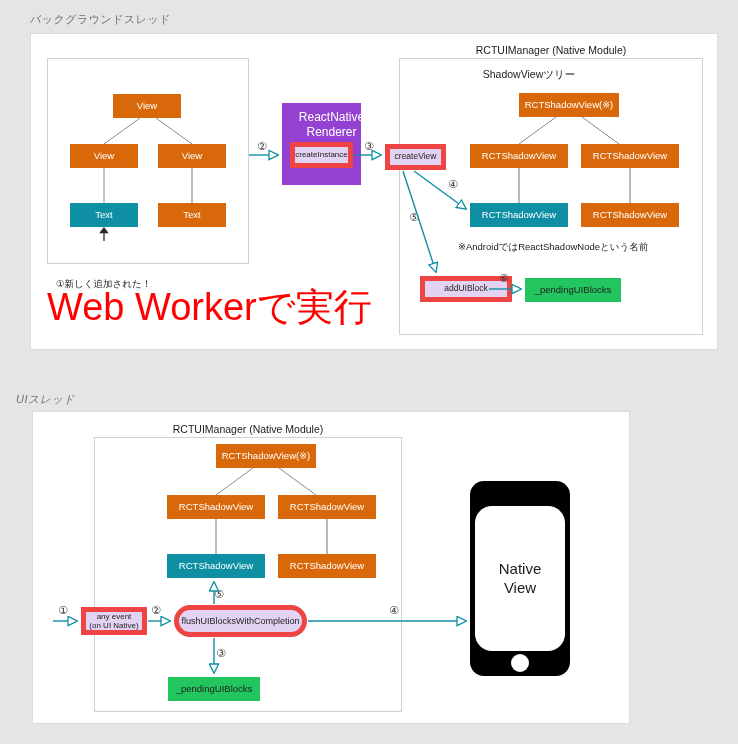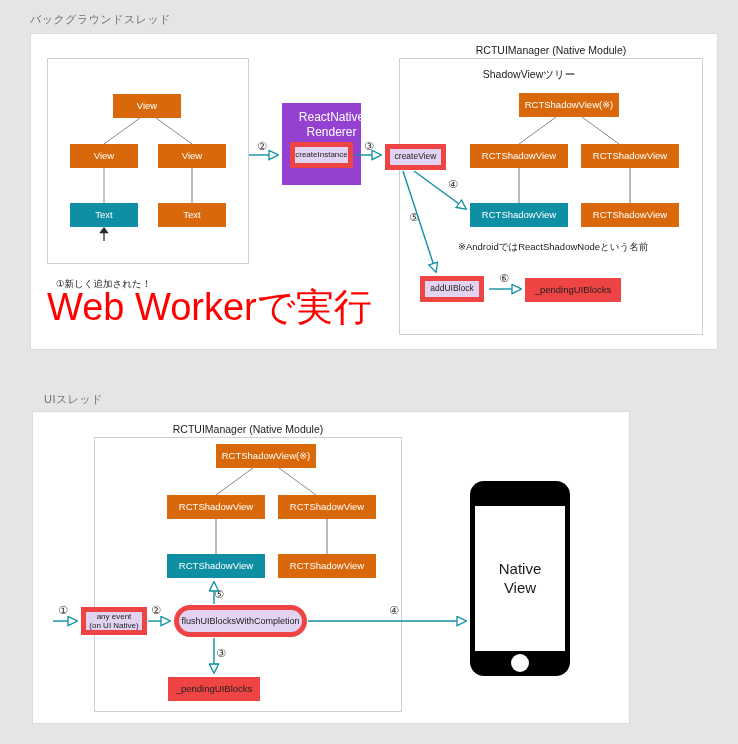--- a/index.html
+++ b/index.html
@@ -52,21 +52,21 @@
     justify-content: center;
     text-align: center;
     color: #ffffff;
     font-size: 9.5px;
     line-height: 1.15;
     white-space: nowrap;
   }
   .node.orange { background: #d9680b; }
   .node.teal   { background: #0f8fa3; }
   .node.lilac  { background: #e3d3f2; color:#222222; border:5px solid #ef4444; }
-  .node.green  { background: #ef4444; color:#222222; }
+  .node.green  { background: #22c55e; color:#222222; }
 
   .purple-group {
     position: absolute;
     background: #9440d0;
     box-sizing: border-box;
     display: flex;
     flex-direction: column;
     align-items: center;
   }
   .purple-group .ptitle {
@@ -121,20 +121,21 @@
   .phone-screen {
     position: absolute;
     background: #ffffff;
     display: flex;
     align-items: center;
     justify-content: center;
     text-align: center;
     color: #1a1a1a;
     font-size: 15px;
     line-height: 1.25;
+    border-radius: 17px;
   }
   .phone-home {
     position: absolute;
     background: #ffffff;
     border-radius: 50%;
   }
 </style>
 </head>
 <body>
 
@@ -197,36 +198,36 @@
   </div>
   <div class="node teal" style="left:470px; top:203px; width:98px; height:24px;">
     <span>RCTShadowView</span>
   </div>
   <div class="node orange" style="left:581px; top:203px; width:98px; height:24px;">
     <span>RCTShadowView</span>
   </div>
 
   <div class="note" style="left:458px; top:233px;margin-top:8px;">※AndroidではReactShadowNodeという名前</div>
 
-  <div class="node lilac" style="left:420px; top:276px; width:64px; height:26px; font-size:8.5px;">
+  <div class="node lilac" style="left:420px; top:276px; width:92px; height:26px; font-size:8.5px;">
     <span>addUIBlock</span>
   </div>
   <div class="node green" style="left:525px; top:278px; width:96px; height:24px; font-size:9.5px;">
     <span>_pendingUIBlocks</span>
   </div>
 
   <div class="circnum" style="left:257px; top:140px;">②</div>
   <div class="circnum" style="left:364px; top:140px;">③</div>
   <div class="circnum" style="left:448px; top:178px;">④</div>
   <div class="circnum" style="left:409px; top:211px;">⑤</div>
   <div class="circnum" style="left:499px; top:272px;">⑥</div>
 
   <div class="bignote" style="left:47px; top:288px;">Web Workerで実行</div>
 
-  <div class="section-label" style="left:44px; top:392px;">UIスレッド</div>
+  <div class="section-label" style="left:16px; top:392px;font-style:italic;">UIスレッド</div>
 
   <div class="panel" style="left:32px; top:411px; width:598px; height:313px;"></div>
 
   <div class="boxlabel" style="left:94px; top:423px; width:308px;">RCTUIManager (Native Module)</div>
   <div class="subbox" style="left:94px; top:437px; width:308px; height:275px;"></div>
 
   <div class="node orange" style="left:216px; top:444px; width:100px; height:24px;">
     <span>RCTShadowView(※)</span>
   </div>
   <div class="node orange" style="left:167px; top:495px; width:98px; height:24px;">

